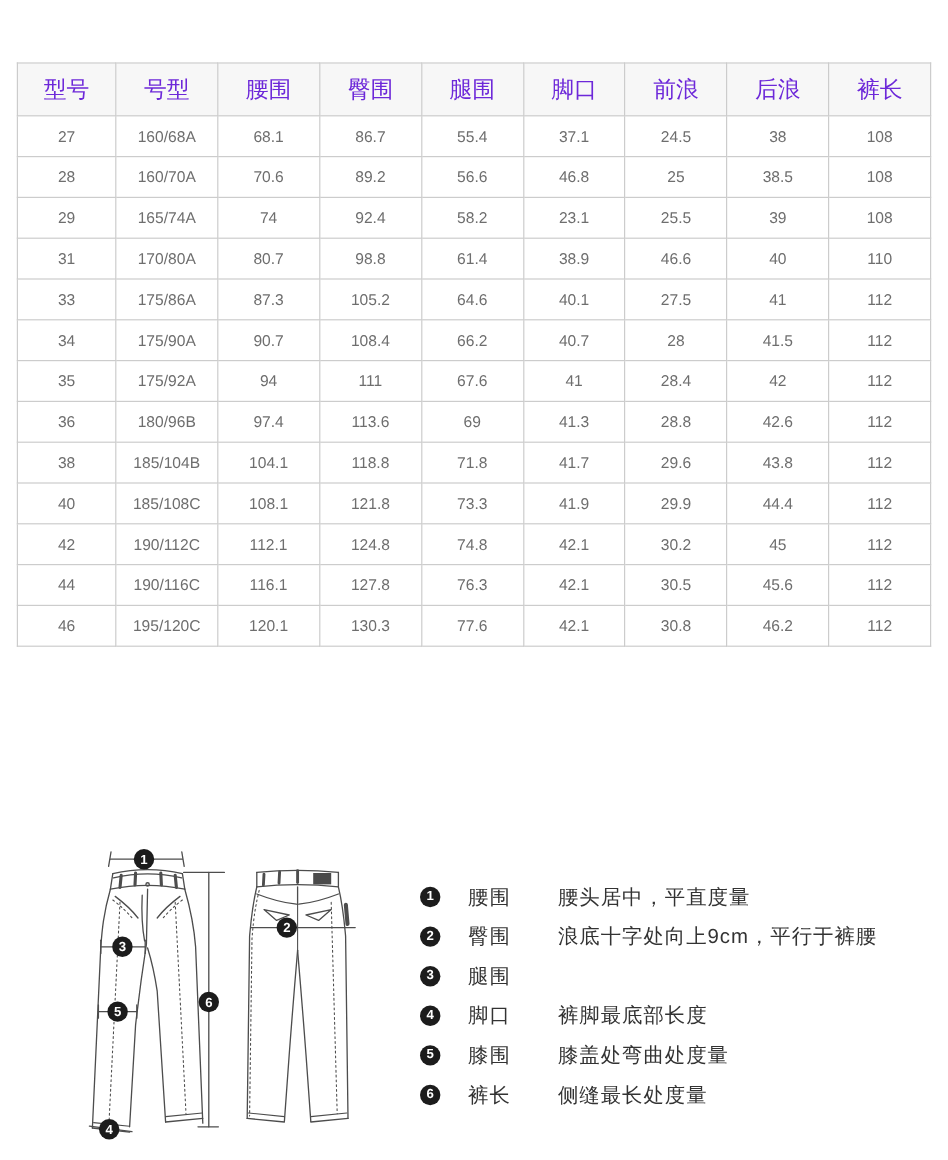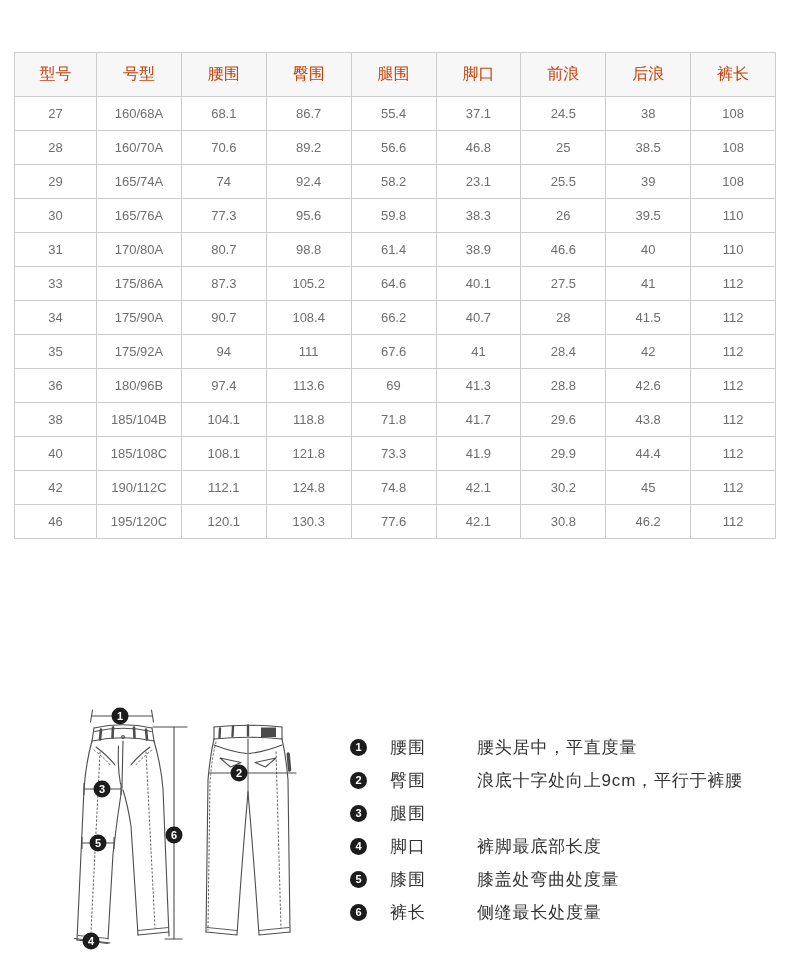--- a/index.html
+++ b/index.html
@@ -13,39 +13,39 @@
   
   .size-table{
     position:absolute;left:14px;top:52px;width:762px;
     border-collapse:collapse;table-layout:fixed;
   }
   .size-table th,.size-table td{
     border:1px solid #cccccc;
     text-align:center;vertical-align:middle;padding:0;
   }
   .size-table th{
-    height:43px;background:#f7f7f7;color:#c2410c;
-    font-size:16px;font-weight:400;
+    height:43px;background:#f7f7f7;color:#6d28d9;
+    font-size:19px;font-weight:400;
   }
   .size-table th:first-child{width:81px;}
   .size-table td{
     height:33px;color:#6e6e6e;font-size:13px;background:#ffffff;
   }
   
   .diagram-svg{position:absolute;left:58px;top:694px;}
   
   .legend{position:absolute;left:350px;top:731px;}
   .legend-row{display:flex;align-items:center;height:33px;color:#333333;font-size:17px;}
   .bullet{
     flex:0 0 auto;width:17px;height:17px;border-radius:50%;
     background:#1c1c1c;color:#ffffff;font-size:11px;font-weight:bold;
     display:flex;align-items:center;justify-content:center;line-height:1;
   }
   .term{margin-left:23px;width:52px;letter-spacing:1px;}
-  .desc{margin-left:35px;letter-spacing:0.8px;white-space:nowrap;}
+  .desc{margin-left:23px;letter-spacing:0.8px;white-space:nowrap;}
 </style>
 </head>
 <body>
 
 <div class="page">
 
   <table class="size-table">
     <thead>
       <tr>
           <th>型号</th>
@@ -87,31 +87,20 @@
           <td>165/74A</td>
           <td>74</td>
           <td>92.4</td>
           <td>58.2</td>
           <td>23.1</td>
           <td>25.5</td>
           <td>39</td>
           <td>108</td>
         </tr>
         <tr>
-          <td>30</td>
-          <td>165/76A</td>
-          <td>77.3</td>
-          <td>95.6</td>
-          <td>59.8</td>
-          <td>38.3</td>
-          <td>26</td>
-          <td>39.5</td>
-          <td>110</td>
-        </tr>
-        <tr>
           <td>31</td>
           <td>170/80A</td>
           <td>80.7</td>
           <td>98.8</td>
           <td>61.4</td>
           <td>38.9</td>
           <td>46.6</td>
           <td>40</td>
           <td>110</td>
         </tr>
@@ -183,20 +172,31 @@
         </tr>
         <tr>
           <td>42</td>
           <td>190/112C</td>
           <td>112.1</td>
           <td>124.8</td>
           <td>74.8</td>
           <td>42.1</td>
           <td>30.2</td>
           <td>45</td>
+          <td>112</td>
+        </tr>
+        <tr>
+          <td>44</td>
+          <td>190/116C</td>
+          <td>116.1</td>
+          <td>127.8</td>
+          <td>76.3</td>
+          <td>42.1</td>
+          <td>30.5</td>
+          <td>45.6</td>
           <td>112</td>
         </tr>
         <tr>
           <td>46</td>
           <td>195/120C</td>
           <td>120.1</td>
           <td>130.3</td>
           <td>77.6</td>
           <td>42.1</td>
           <td>30.8</td>

